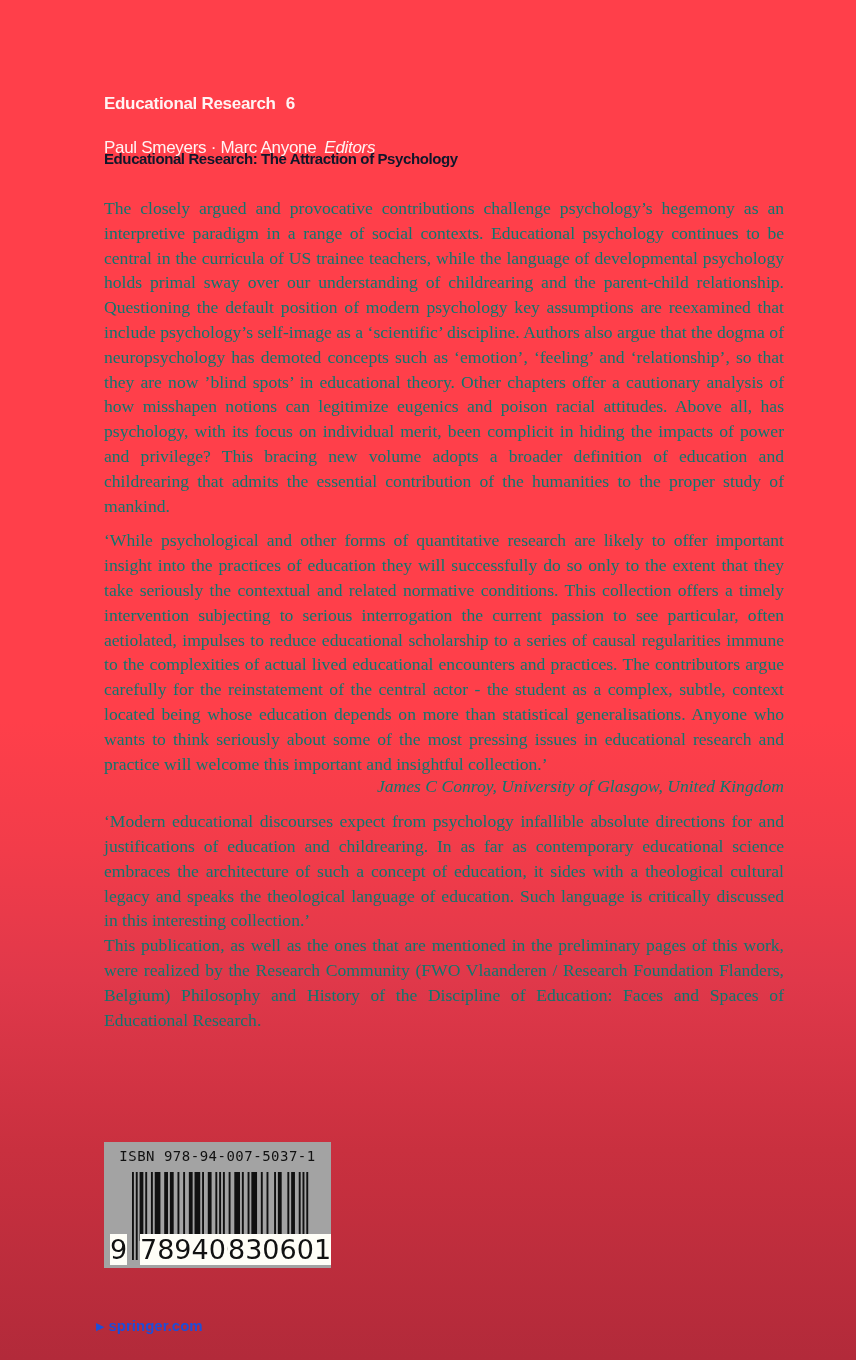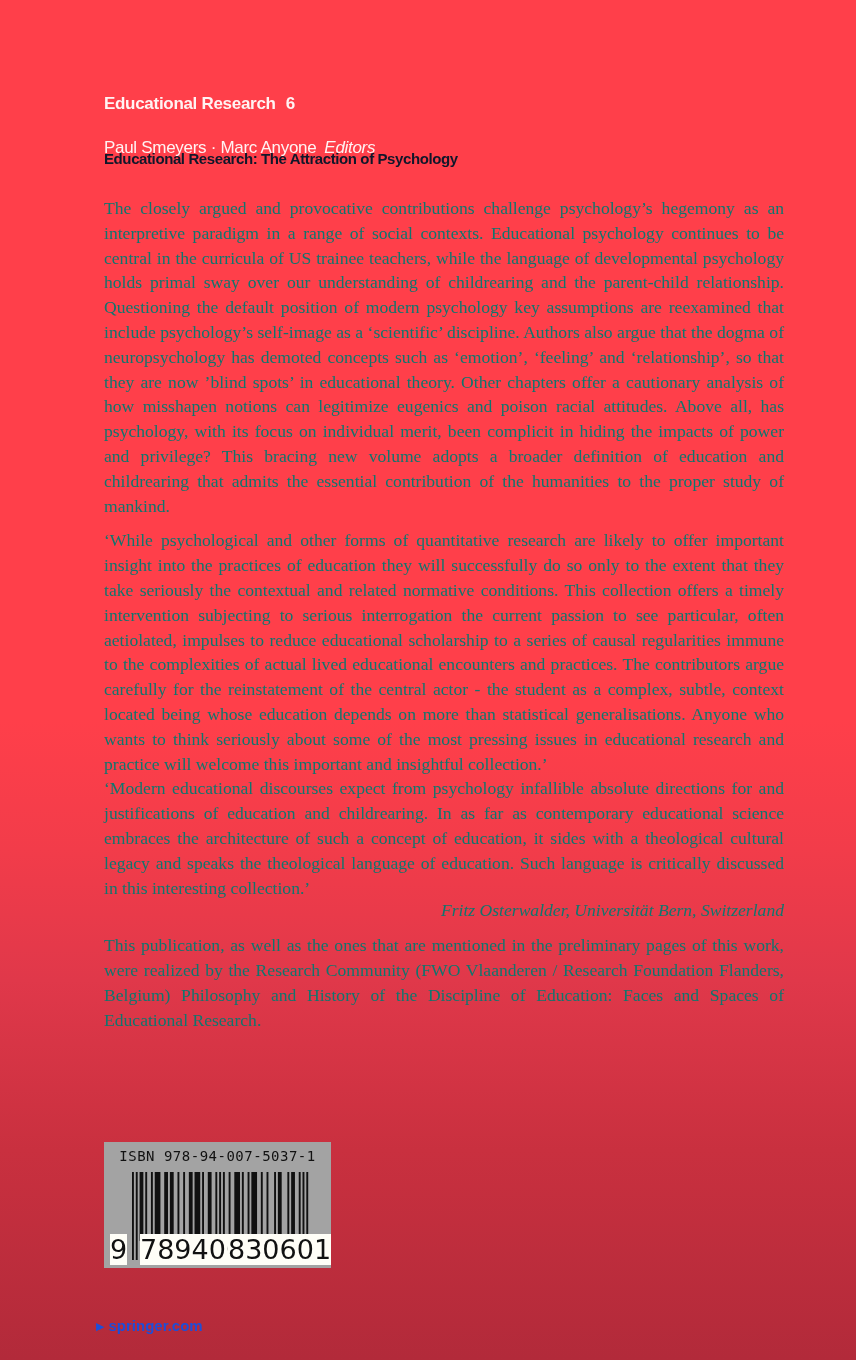--- a/index.html
+++ b/index.html
@@ -69,22 +69,22 @@
 
 <div id="editors" class="sans">
   <span>Paul Smeyers · Marc Anyone</span><span class="role">Editors</span>
 </div>
 
 <div id="title" class="sans">Educational Research: The Attraction of Psychology</div>
 
 <div id="body" class="serif">
   <p>The closely argued and provocative contributions challenge psychology’s hegemony as an interpretive paradigm in a range of social contexts. Educational psychology continues to be central in the curricula of US trainee teachers, while the language of developmental psychology holds primal sway over our understanding of childrearing and the parent-child relationship. Questioning the default position of modern psychology key assumptions are reexamined that include psychology’s self-image as a ‘scientific’ discipline. Authors also argue that the dogma of neuropsychology has demoted concepts such as ‘emotion’, ‘feeling’ and ‘relationship’, so that they are now ’blind spots’ in educational theory. Other chapters offer a cautionary analysis of how misshapen notions can legitimize eugenics and poison racial attitudes. Above all, has psychology, with its focus on individual merit, been complicit in hiding the impacts of power and privilege? This bracing new volume adopts a broader definition of education and childrearing that admits the essential contribution of the humanities to the proper study of mankind.</p>
   <p style="margin-bottom:0">‘While psychological and other forms of quantitative research are likely to offer important insight into the practices of education they will successfully do so only to the extent that they take seriously the contextual and related normative conditions. This collection offers a timely intervention subjecting to serious interrogation the current passion to see particular, often aetiolated, impulses to reduce educational scholarship to a series of causal regularities immune to the complexities of actual lived educational encounters and practices. The contributors argue carefully for the reinstatement of the central actor - the student as a complex, subtle, context located being whose education depends on more than statistical generalisations. Anyone who wants to think seriously about some of the most pressing issues in educational research and practice will welcome this important and insightful collection.’</p>
+  <p class="attr">James C Conroy, University of Glasgow, United Kingdom</p>
   <p style="margin-bottom:0">‘Modern educational discourses expect from psychology infallible absolute directions for and justifications of education and childrearing. In as far as contemporary educational science embraces the architecture of such a concept of education, it sides with a theological cultural legacy and speaks the theological language of education. Such language is critically discussed in this interesting collection.’</p>
-  <p class="attr">Fritz Osterwalder, Universität Bern, Switzerland</p>
   <p>This publication, as well as the ones that are mentioned in the preliminary pages of this work, were realized by the Research Community (FWO Vlaanderen / Research Foundation Flanders, Belgium) Philosophy and History of the Discipline of Education: Faces and Spaces of Educational Research.</p>
 </div>
 
 <div id="subject" class="sans">Education</div>
 
 <div id="barcode-box">
   <div id="isbn">ISBN 978-94-007-5037-1</div>
   <svg id="bars" viewBox="0 0 95 46" preserveAspectRatio="none">
     <g fill="#111">
       <rect x="0" y="0" width="1" height="46"></rect>

